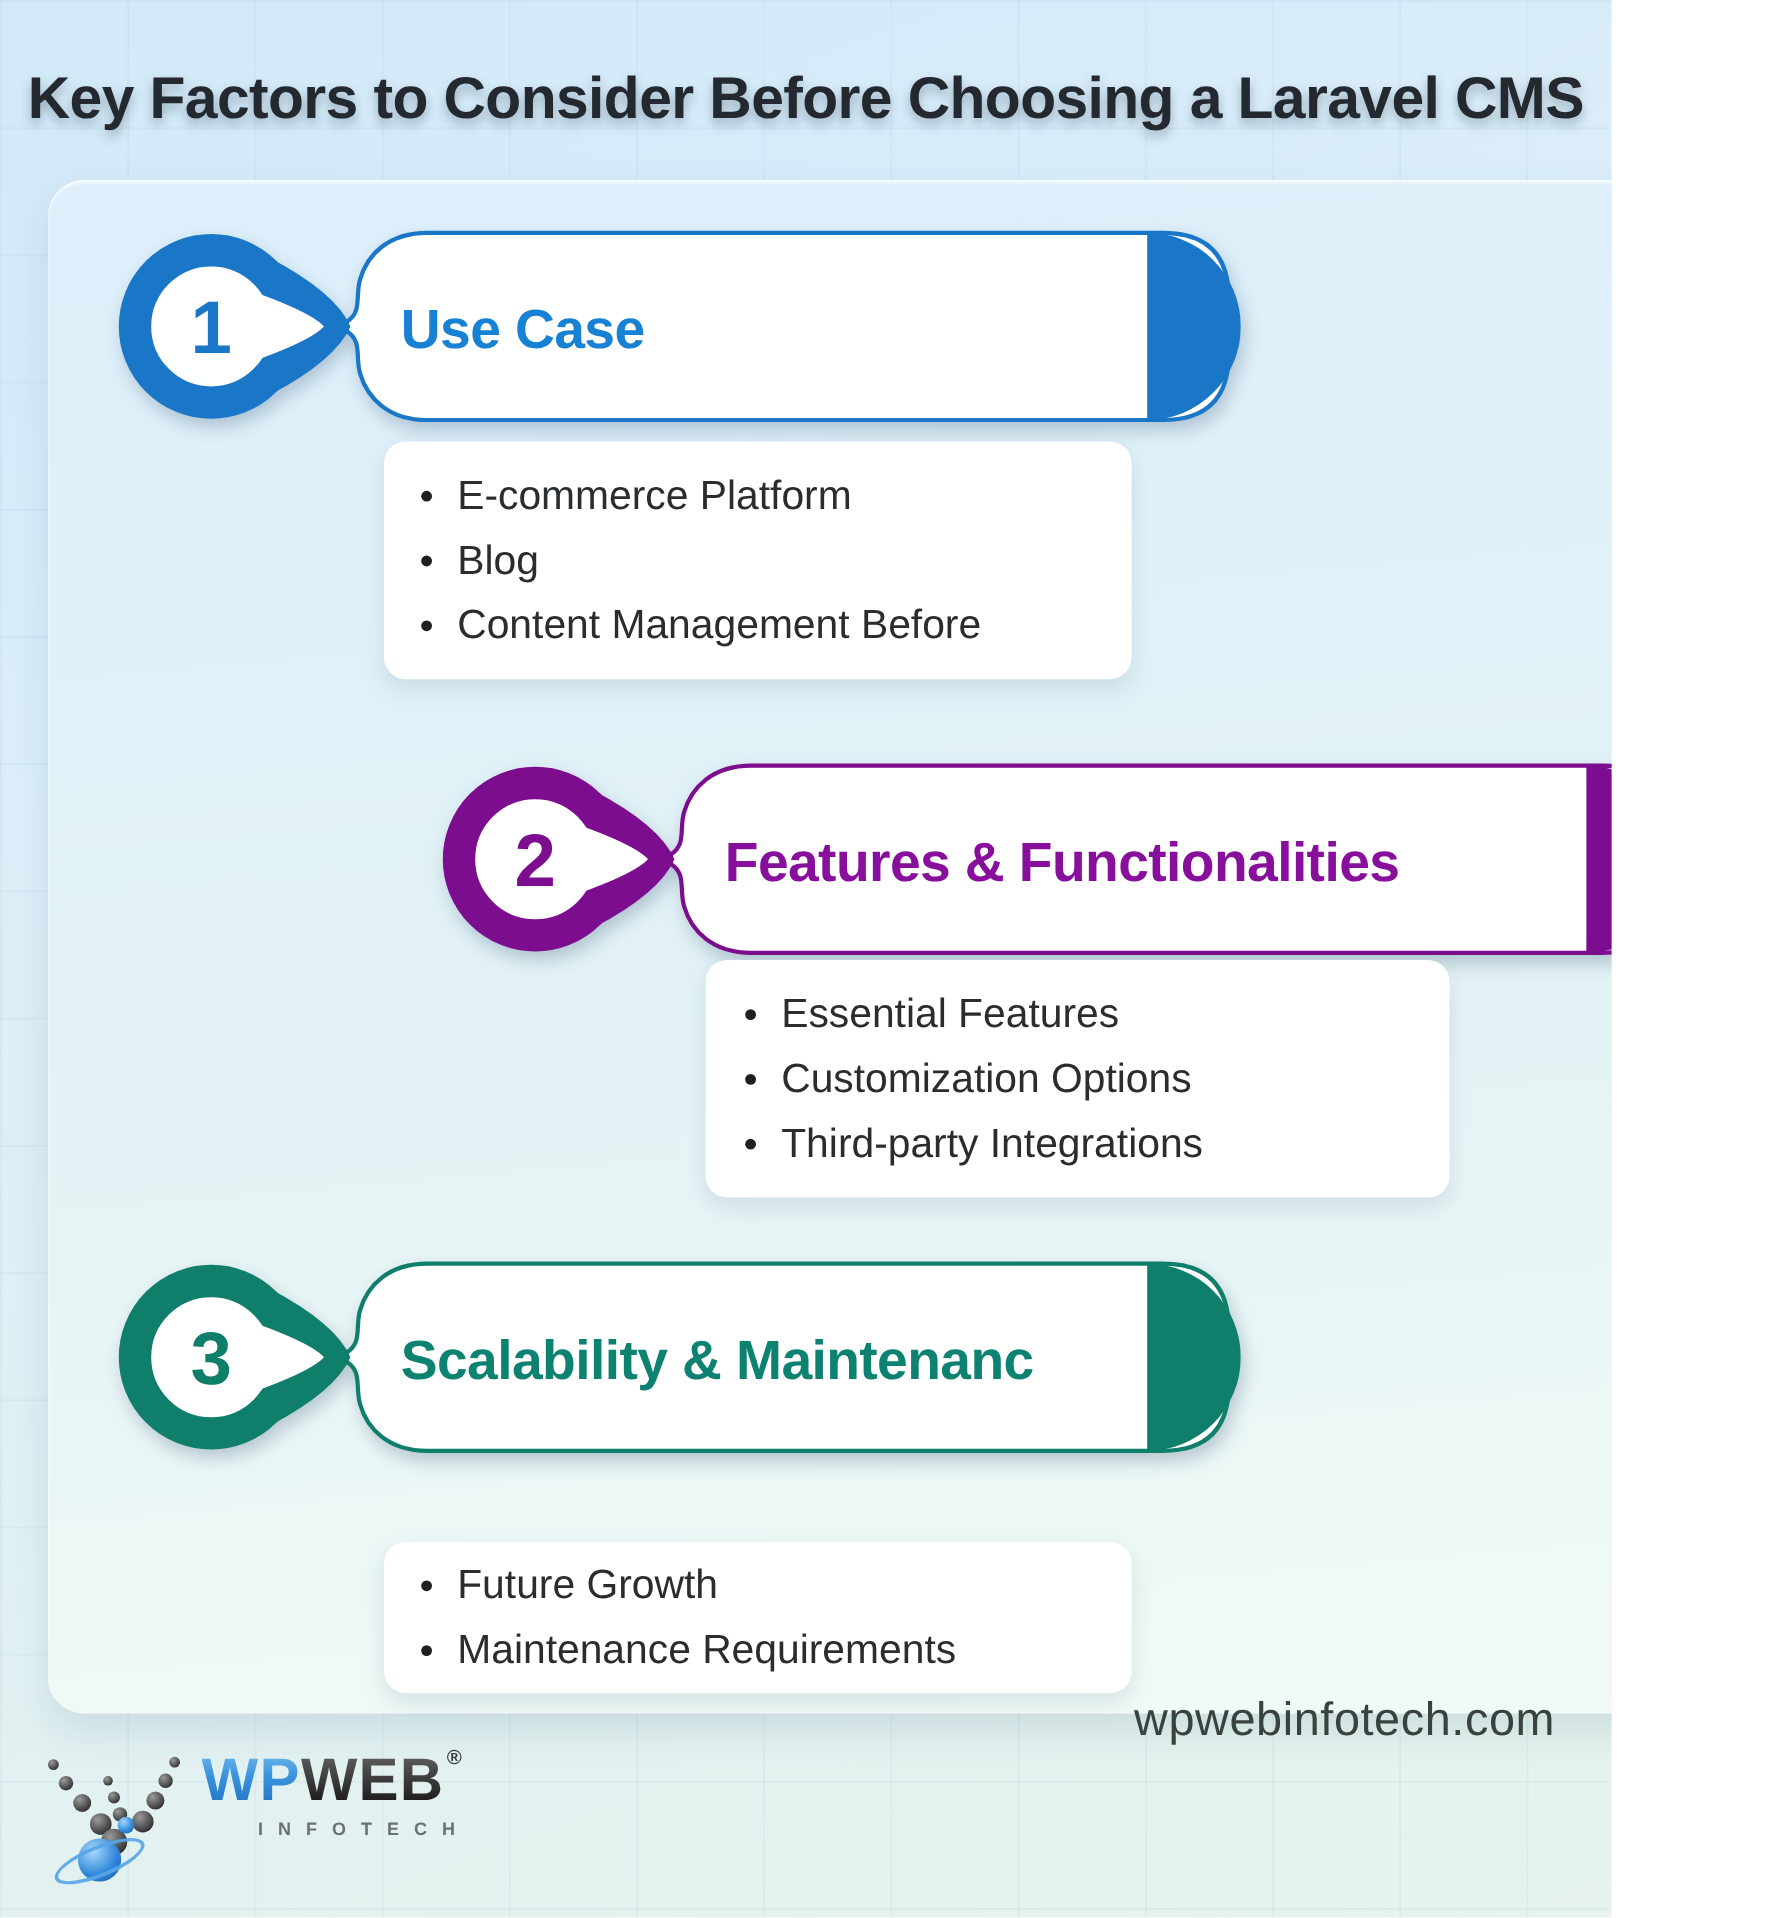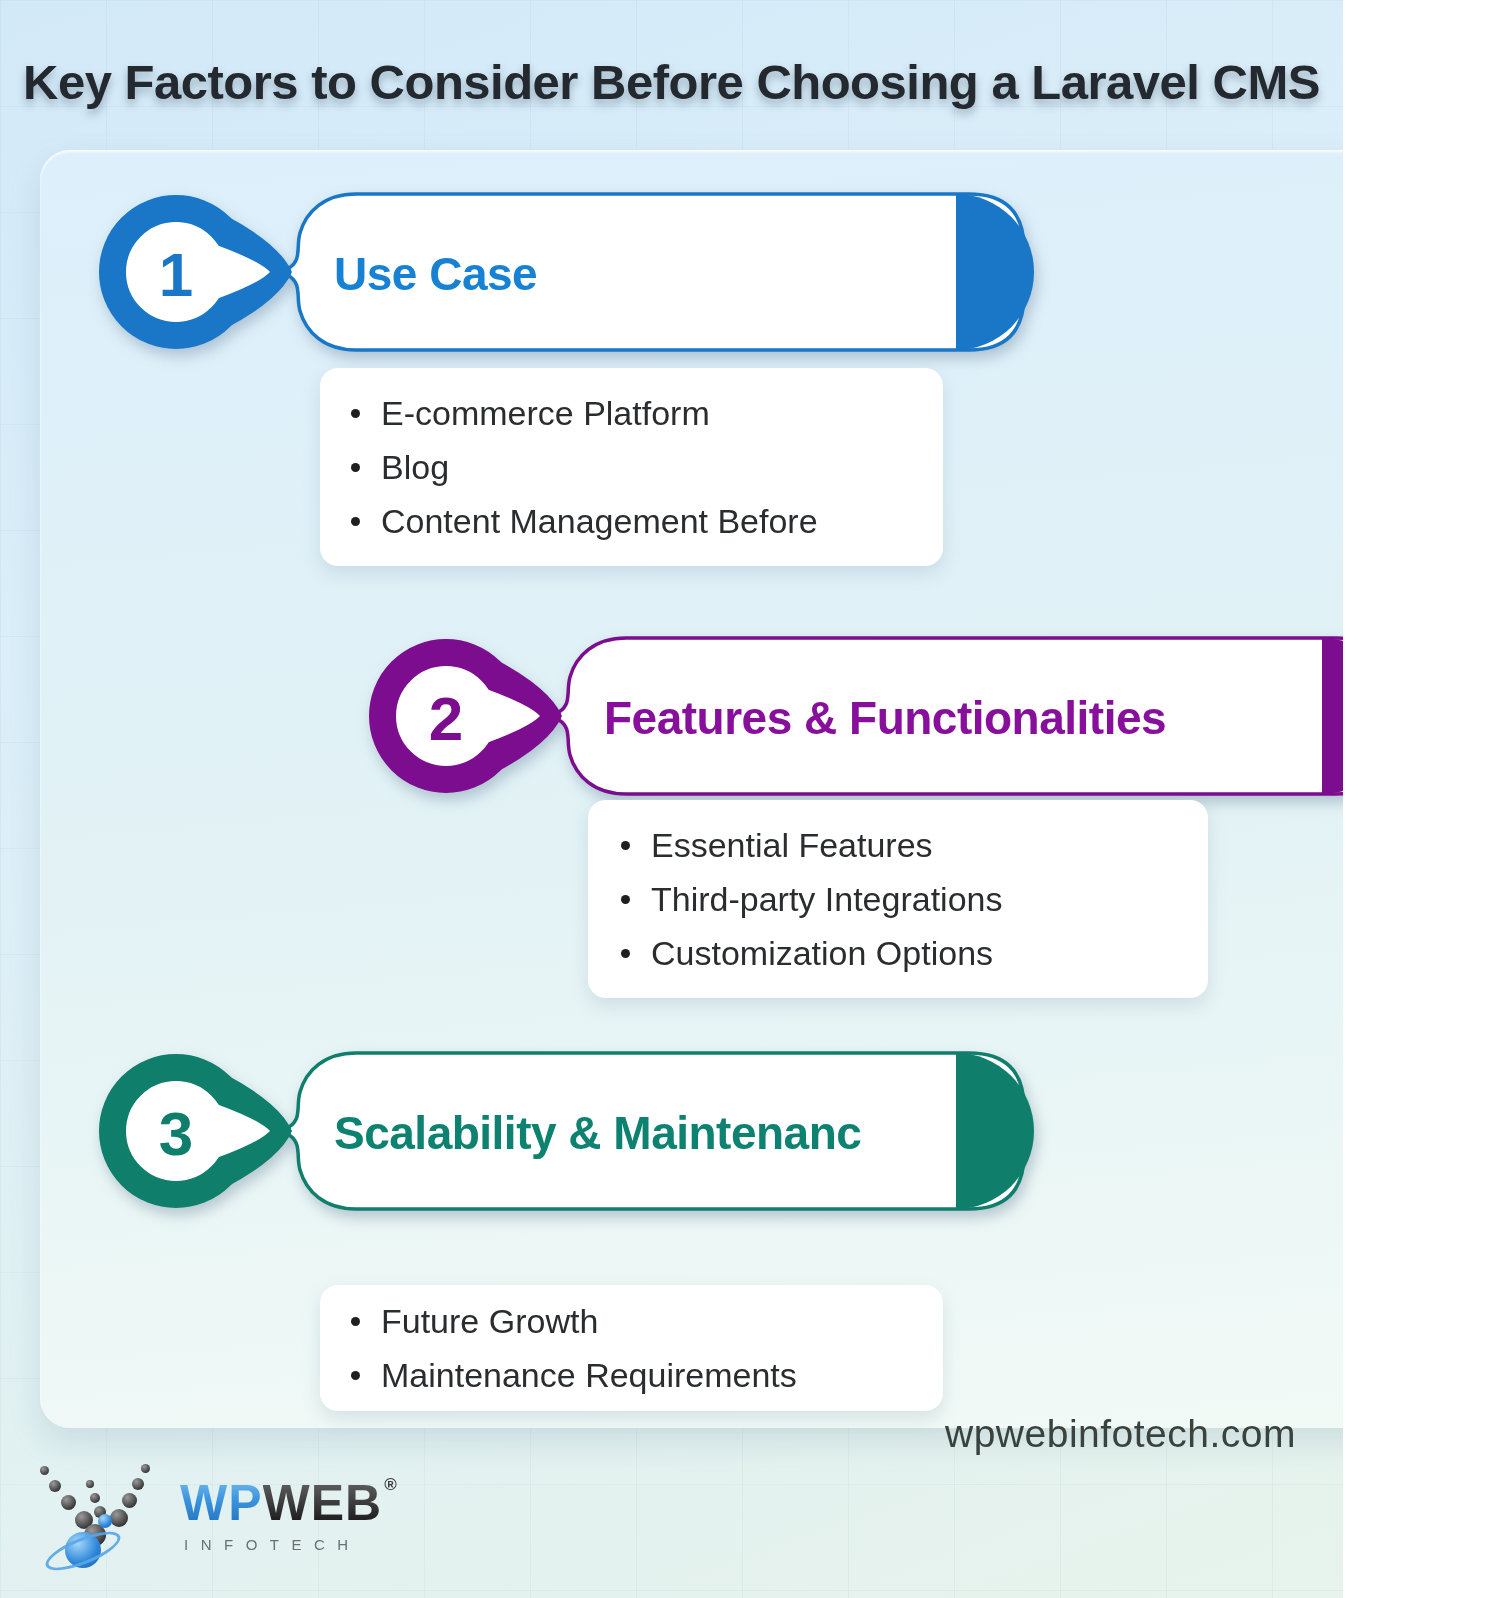--- a/index.html
+++ b/index.html
@@ -49,36 +49,36 @@
     box-sizing:border-box;
   }
   .card ul{list-style:none;margin:0;padding:0;}
   .card li{display:flex;align-items:center;gap:21px;
     font-size:34px;line-height:54px;font-weight:400;color:#2a2d2f;}
   .dot{width:9px;height:9px;border-radius:50%;background:#1f1f1f;flex:none;}
   #card-1{left:320px;top:368px;width:623px;padding:18px 10px 18px 31px;}
   #card-2{left:588px;top:800px;width:620px;padding:18px 10px 18px 33px;}
   #card-3{left:320px;top:1240px;width:623px;padding:9px 10px 9px 31px;margin-top:45px;}
   
-  .logo{position:absolute;left:34px;top:1458px;display:flex;align-items:center;gap:24px;}
+  .logo{position:absolute;left:34px;top:1458px;display:flex;gap:12px;}
   .logo-icon{position:relative;width:122px;height:114px;}
   .d{position:absolute;border-radius:50%;
      background:radial-gradient(circle at 35% 30%,#9a9a9a,#2f2f2f 78%);}
   .db{background:radial-gradient(circle at 35% 30%,#a6d9fb,#2f86d8 58%,#1c5ea6);}
   .orbit{position:absolute;width:74px;height:20px;border:3px solid rgba(88,166,232,.92);
      border-radius:50%;transform:rotate(-22deg);left:9px;top:80px;}
   .brand{font-size:50px;font-weight:700;letter-spacing:1px;line-height:1;white-space:nowrap;}
   .wp{background:linear-gradient(180deg,#7cc0f2 0%,#3a93dd 45%,#1d6cba 100%);
       -webkit-background-clip:text;background-clip:text;color:transparent;}
   .web{background:linear-gradient(180deg,#6a6a6a 0%,#1e1e1e 82%);
       -webkit-background-clip:text;background-clip:text;color:transparent;}
   .reg{font-size:17px;font-weight:700;color:#3e3e3e;vertical-align:top;
       position:relative;top:-2px;margin-left:2px;}
-  .tagline{font-size:15px;font-weight:400;letter-spacing:12.5px;color:#6b7073;
-      margin-top:8px;padding-left:4px;white-space:nowrap;}
+  .tagline{font-size:15px;font-weight:700;letter-spacing:12.5px;color:#6b7073;
+      margin-top:8px;padding-left:4px;white-space:nowrap;margin-left:43px;}
   .site{position:absolute;top:1412px;right:47px;font-size:39px;font-weight:400;
       color:#3a423e;letter-spacing:.5px;}
 </style>
 </head>
 <body>
 
 <div class="page">
   <div class="grid"></div>
   <div class="main-title">Key Factors to Consider Before Choosing a Laravel CMS</div>
   <div class="board"></div>
@@ -121,25 +121,25 @@
   </svg>
 
   <div class="card" id="card-2">
     <ul>
       <li>
           <span class="dot"></span>
           <span>Essential Features</span>
         </li>
       <li>
           <span class="dot"></span>
-          <span>Third-party Integrations</span>
+          <span>Customization Options</span>
         </li>
       <li>
           <span class="dot"></span>
-          <span>Customization Options</span>
+          <span>Third-party Integrations</span>
         </li>
     </ul>
   </div>
 
   <svg class="hdr" style="left:94px;top:1048px" width="940" height="166" viewBox="0 0 940 166">
     <path class="pill" d="M 262,5 H 875 Q 930,5 930,60 L 930,106 Q 930,161 875,161 H 262 C 230,161 212,143 206,122 C 202,108 208,95 195,87 L 195,79 C 208,71 202,58 206,44 C 212,23 230,5 262,5 Z" style="stroke: rgb(15, 126, 107);"></path>
     <path class="cap" d="M 862,5 A 78,78 0 0 1 862,161 Z" style="fill: rgb(15, 126, 107);"></path>
     <path class="tail" d="M 131,26 Q 186,55 198,83 Q 186,111 131,140 Q 158,83 131,26 Z" style="fill: rgb(15, 126, 107);"></path>
     <circle class="ring" cx="82" cy="83" r="63.5" style="stroke: rgb(15, 126, 107);"></circle>
     <path class="teardrop" d="M 90,45 Q 162,68 176,83 Q 162,98 90,121 Q 118,83 90,45 Z"></path>

